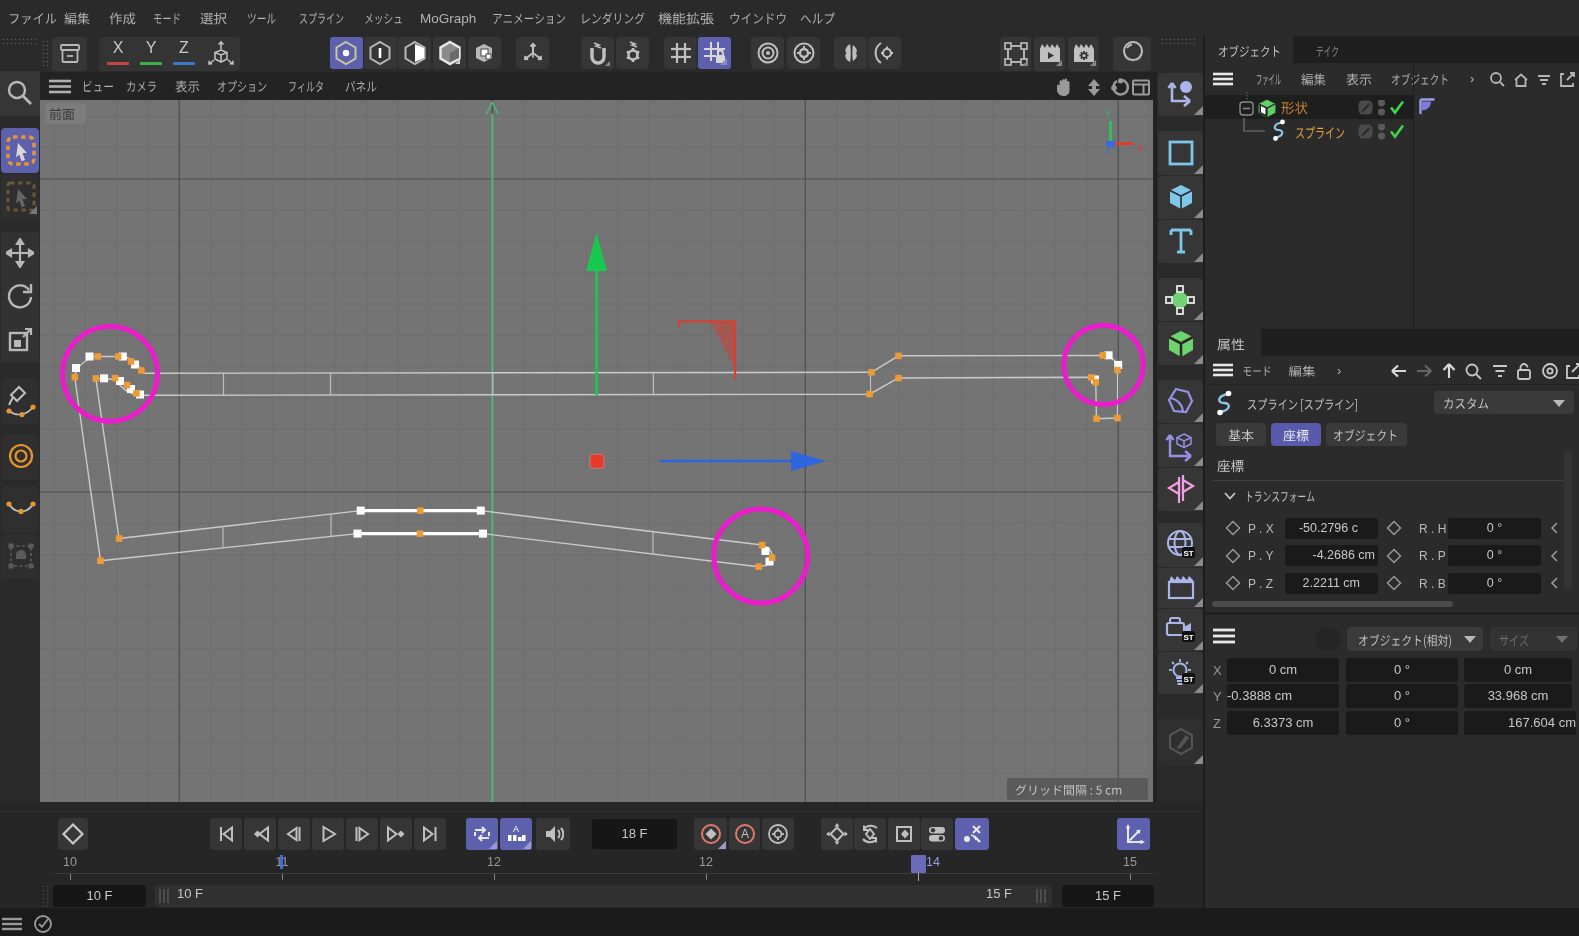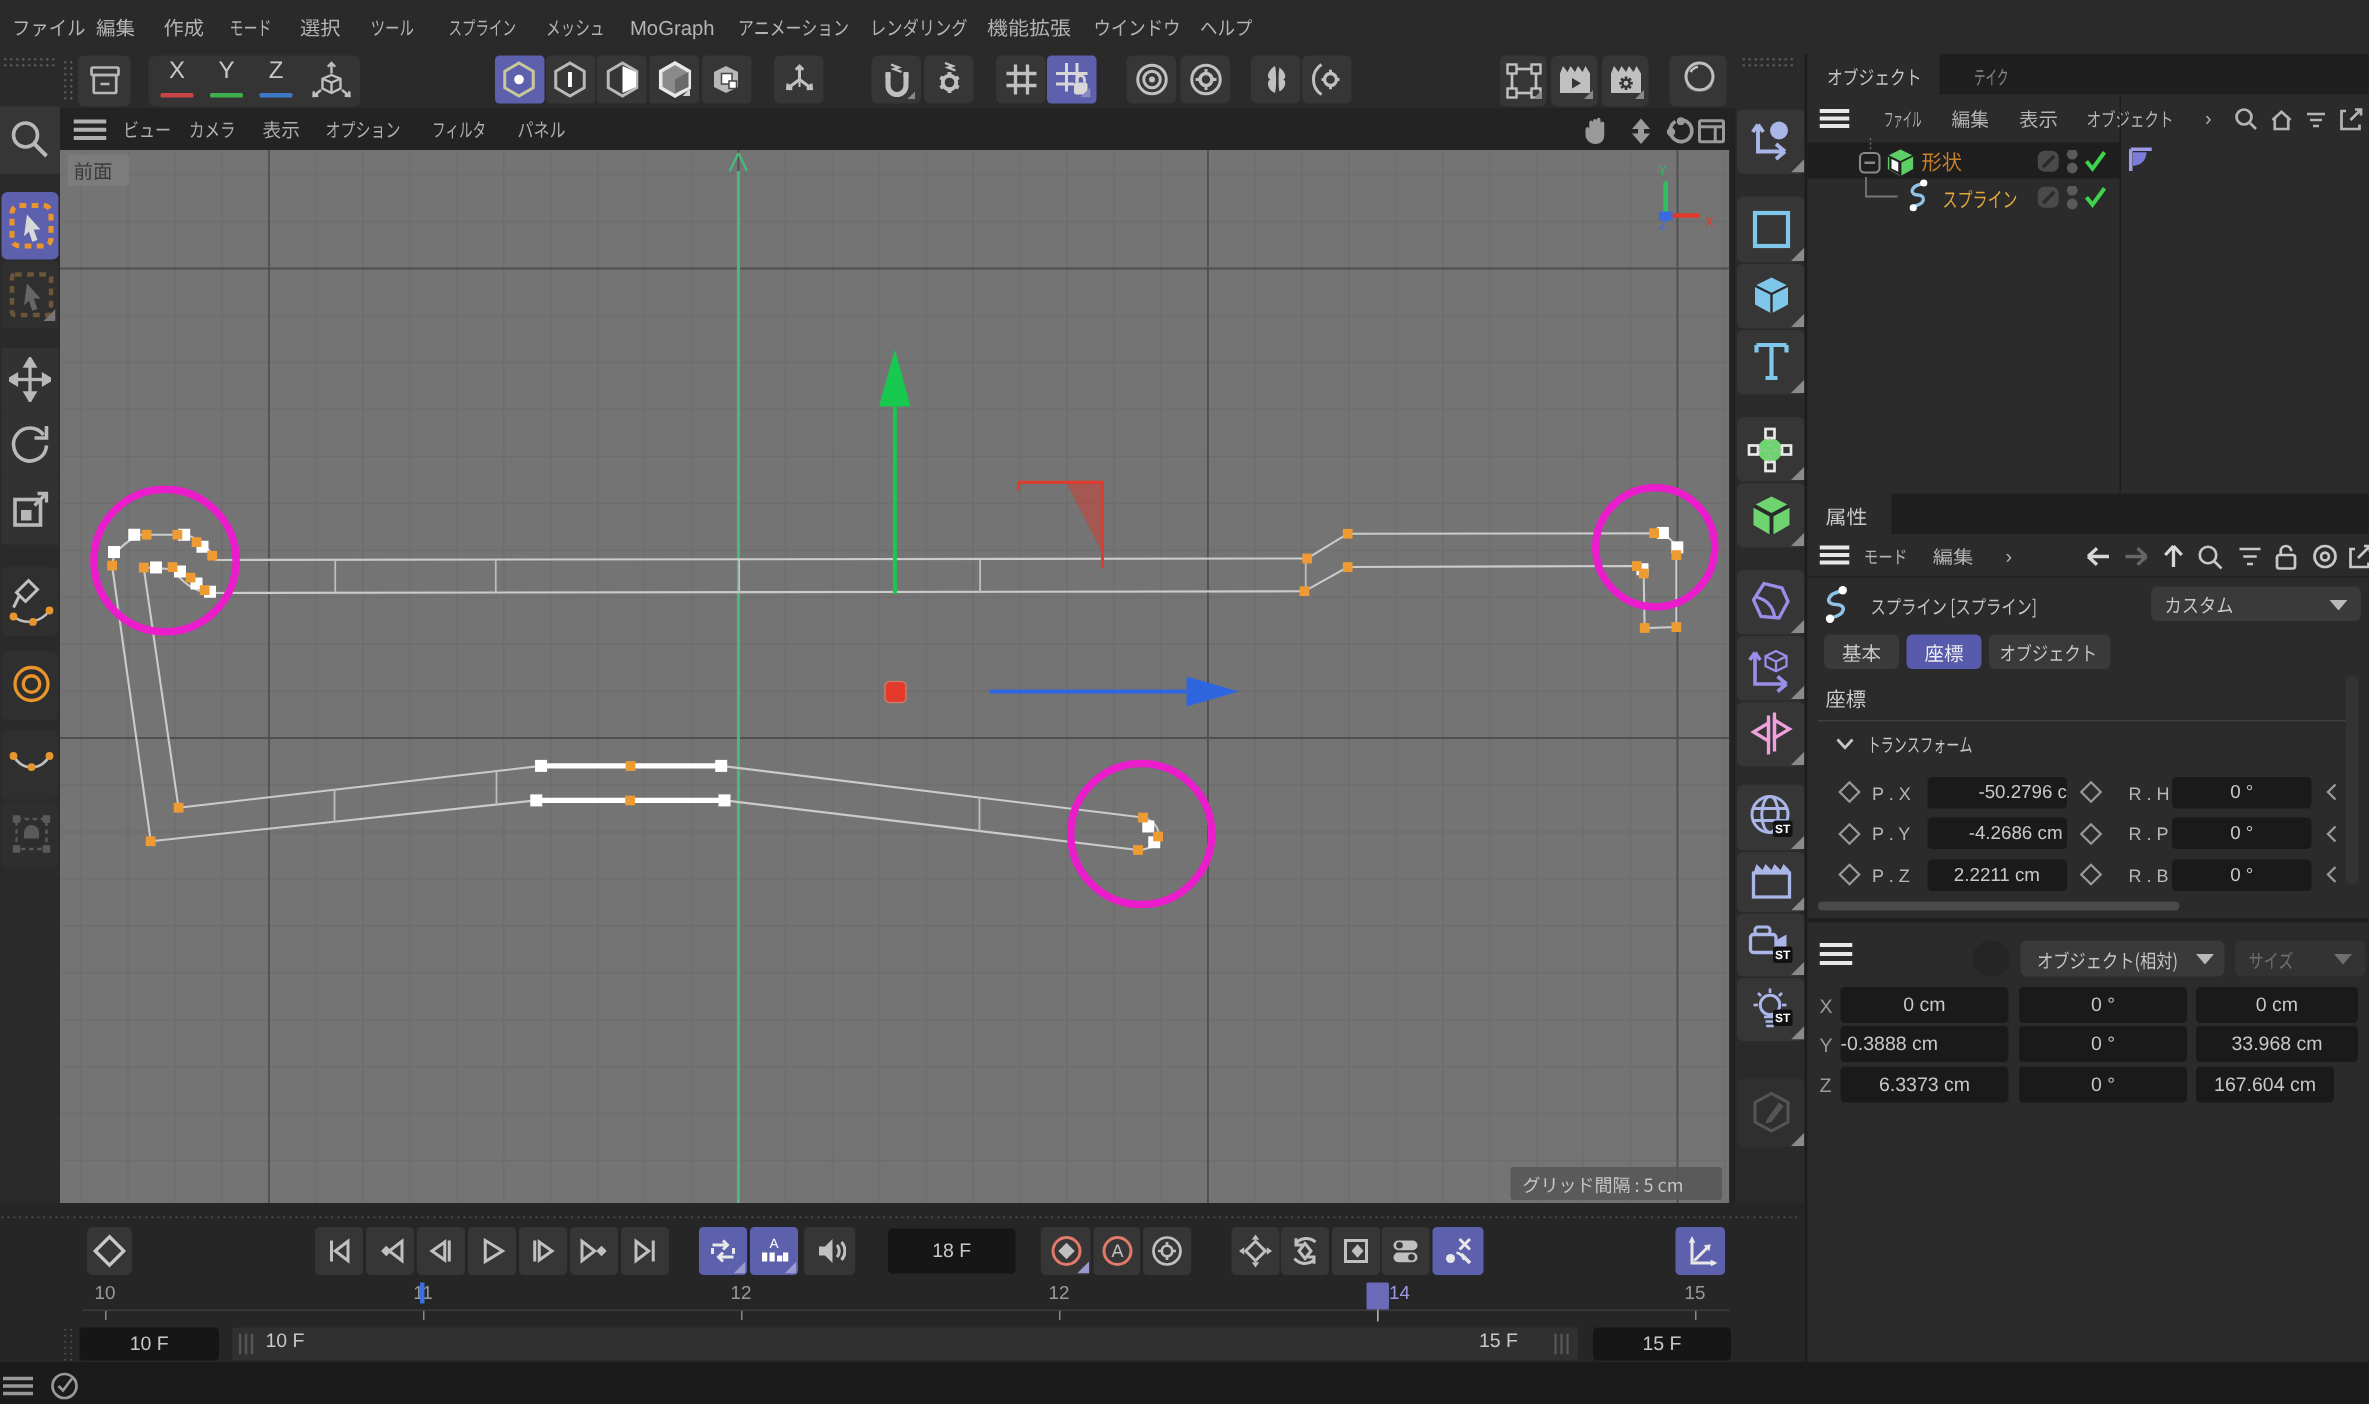--- a/index.html
+++ b/index.html
@@ -1005,21 +1005,21 @@
       <svg width="70" height="17" viewBox="0 -10.4 70 17.0" style="overflow:visible">
         <g transform="scale(0.6731,1)">
           <path d="M4.4 -1.1C4.4 -0.7 4.4 -0.0 4.3 0.4H5.6C5.5 -0.0 5.5 -0.7 5.5 -1.1L5.5 -5.4C6.9 -5.0 9.2 -4.1 10.6 -3.3L11.0 -4.4C9.6 -5.1 7.2 -6.1 5.5 -6.6V-8.7C5.5 -9.1 5.5 -9.7 5.6 -10.1H4.3C4.4 -9.7 4.4 -9.1 4.4 -8.7C4.4 -7.6 4.4 -1.9 4.4 -1.1Z M16.0 -9.7V-8.6C16.4 -8.6 16.8 -8.6 17.2 -8.6C17.9 -8.6 21.5 -8.6 22.3 -8.6C22.7 -8.6 23.2 -8.6 23.5 -8.6V-9.7C23.2 -9.6 22.7 -9.6 22.3 -9.6C21.5 -9.6 17.9 -9.6 17.2 -9.6C16.8 -9.6 16.3 -9.6 16.0 -9.7ZM24.4 -6.3 23.7 -6.7C23.5 -6.6 23.3 -6.6 23.0 -6.6C22.3 -6.6 16.8 -6.6 16.1 -6.6C15.8 -6.6 15.3 -6.6 14.8 -6.7V-5.6C15.3 -5.6 15.8 -5.6 16.1 -5.6C16.9 -5.6 22.4 -5.6 23.0 -5.6C22.8 -4.7 22.3 -3.6 21.5 -2.8C20.4 -1.6 18.7 -0.8 16.9 -0.4L17.7 0.5C19.3 0.1 21.0 -0.7 22.3 -2.2C23.3 -3.2 23.9 -4.6 24.2 -5.9C24.3 -6.0 24.3 -6.1 24.4 -6.3Z M29.0 -9.5 28.2 -8.7C29.2 -8.1 30.8 -6.7 31.4 -6.0L32.3 -6.8C31.5 -7.6 29.9 -8.9 29.0 -9.5ZM27.8 -0.8 28.5 0.2C30.7 -0.2 32.3 -0.9 33.6 -1.8C35.6 -3.0 37.1 -4.8 38.0 -6.4L37.4 -7.5C36.6 -5.9 35.0 -4.0 33.0 -2.7C31.8 -1.9 30.1 -1.2 27.8 -0.8Z M49.4 -8.7 48.7 -9.2C48.5 -9.1 48.2 -9.1 47.8 -9.1C47.3 -9.1 43.3 -9.1 42.7 -9.1C42.4 -9.1 41.6 -9.2 41.4 -9.2V-8.0C41.6 -8.0 42.3 -8.1 42.7 -8.1C43.2 -8.1 47.3 -8.1 47.8 -8.1C47.5 -7.0 46.5 -5.4 45.7 -4.4C44.3 -3.0 42.4 -1.4 40.3 -0.6L41.1 0.3C43.1 -0.6 44.8 -2.0 46.2 -3.5C47.5 -2.3 48.9 -0.8 49.8 0.4L50.7 -0.4C49.8 -1.5 48.3 -3.1 46.9 -4.3C47.8 -5.5 48.6 -7.0 49.1 -8.1C49.2 -8.3 49.3 -8.6 49.4 -8.7Z M63.2 -8.6 62.4 -9.2C62.2 -9.1 61.9 -9.1 61.7 -9.1C61.1 -9.1 55.9 -9.1 55.2 -9.1C54.8 -9.1 54.2 -9.1 53.9 -9.2V-8.0C54.2 -8.0 54.7 -8.1 55.2 -8.1C55.9 -8.1 61.1 -8.1 61.8 -8.1C61.6 -6.8 61.0 -5.0 60.1 -3.8C59.0 -2.4 57.6 -1.3 55.1 -0.7L55.9 0.3C58.3 -0.5 59.9 -1.7 61.1 -3.2C62.1 -4.5 62.7 -6.6 63.0 -8.0C63.0 -8.2 63.1 -8.5 63.2 -8.6Z M67.3 -1.1 68.0 -0.3C69.8 -1.2 71.6 -2.9 72.5 -4.1L72.6 -0.5C72.6 -0.2 72.4 -0.1 72.2 -0.1C71.8 -0.1 71.1 -0.1 70.6 -0.2L70.7 0.7C71.2 0.8 72.0 0.8 72.6 0.8C73.1 0.8 73.5 0.5 73.5 -0.1L73.5 -5.1H75.3C75.6 -5.1 76.0 -5.1 76.2 -5.0V-6.1C76.0 -6.0 75.6 -6.0 75.3 -6.0H73.4L73.4 -7.1C73.4 -7.4 73.4 -7.7 73.5 -8.0H72.4C72.4 -7.7 72.4 -7.3 72.4 -7.1L72.5 -6.0H68.6C68.3 -6.0 67.9 -6.0 67.6 -6.1V-5.0C67.9 -5.1 68.2 -5.1 68.6 -5.1H72.1C71.2 -3.8 69.2 -2.0 67.3 -1.1Z M79.3 -5.6V-4.4C79.7 -4.4 80.4 -4.4 81.1 -4.4C82.1 -4.4 87.3 -4.4 88.3 -4.4C88.9 -4.4 89.4 -4.4 89.7 -4.4V-5.6C89.4 -5.6 88.9 -5.6 88.3 -5.6C87.3 -5.6 82.1 -5.6 81.1 -5.6C80.4 -5.6 79.7 -5.6 79.3 -5.6Z M93.2 -1.4C92.8 -1.4 92.4 -1.4 92.0 -1.4L92.2 -0.2C92.5 -0.3 92.9 -0.3 93.2 -0.4C95.0 -0.5 99.3 -1.0 101.3 -1.3C101.6 -0.6 101.9 -0.0 102.0 0.4L103.1 -0.1C102.6 -1.4 101.2 -4.0 100.3 -5.3L99.3 -4.9C99.8 -4.3 100.3 -3.3 100.9 -2.2C99.4 -2.0 96.9 -1.8 95.0 -1.6C95.7 -3.3 97.0 -7.3 97.3 -8.5C97.5 -9.0 97.7 -9.4 97.8 -9.7L96.5 -10.0C96.4 -9.6 96.4 -9.3 96.2 -8.7C95.9 -7.4 94.5 -3.3 93.8 -1.5Z" fill="#c8c8c8" fill-opacity="1.0"></path>
         </g>
       </svg>
     </div>
     <svg class="abs" style="left:1225px;top:520px" width="16" height="16" viewBox="0 0 16 16">
       <path d="M8 1.5 L14.5 8 L8 14.5 L1.5 8 Z" fill="none" stroke="#999" stroke-width="1.5"></path>
     </svg>
     <div class="abs" style="left:1248px;top:521.7px;font-size:12px;color:#b8b8b8;font-weight:normal;white-space:nowrap;line-height:14px">P . X</div>
-    <div class="abs" style="left:1285px;top:517.5px;width:93px;height:21px;background:#1a1a1a;border-radius:3px;font-size:12.5px;color:#c8c8c8;text-align:right;line-height:21px;overflow:hidden"><span style="padding-right:0">-50.2796 c</span></div>
+    <div class="abs" style="left:1285px;top:517.5px;width:93px;height:21px;background:#1a1a1a;border-radius:3px;font-size:12.5px;color:#c8c8c8;text-align:right;line-height:21px;overflow:hidden"><span style="padding-right:20px">-50.2796 c</span></div>
     <svg class="abs" style="left:1386px;top:520px" width="16" height="16" viewBox="0 0 16 16">
       <path d="M8 1.5 L14.5 8 L8 14.5 L1.5 8 Z" fill="none" stroke="#999" stroke-width="1.5"></path>
     </svg>
     <div class="abs" style="left:1419px;top:521.7px;font-size:12px;color:#b8b8b8;font-weight:normal;white-space:nowrap;line-height:14px">R . H</div>
     <div class="abs" style="left:1448px;top:517.5px;width:93px;height:21px;background:#1a1a1a;border-radius:3px;font-size:12.5px;color:#c8c8c8;text-align:center;line-height:21px">0 °</div>
     <svg class="abs" style="left:1550px;top:522px" width="8" height="12">
       <path d="M7 1 L2 6 L7 11" fill="none" stroke="#999" stroke-width="1.6"></path>
     </svg>
     <svg class="abs" style="left:1225px;top:547.5px" width="16" height="16" viewBox="0 0 16 16">
       <path d="M8 1.5 L14.5 8 L8 14.5 L1.5 8 Z" fill="none" stroke="#999" stroke-width="1.5"></path>
@@ -1084,21 +1084,21 @@
     <div class="abs" style="left:1227px;top:658px;width:112px;height:24px;background:#1a1a1a;border-radius:3px;font-size:13px;color:#c8c8c8;text-align:center;line-height:24px">0 cm</div>
     <div class="abs" style="left:1346px;top:658px;width:112px;height:24px;background:#1a1a1a;border-radius:3px;font-size:13px;color:#c8c8c8;text-align:center;line-height:24px">0 °</div>
     <div class="abs" style="left:1464px;top:658px;width:108px;height:24px;background:#1a1a1a;border-radius:3px;font-size:13px;color:#c8c8c8;text-align:center;line-height:24px">0 cm</div>
     <div class="abs" style="left:1213px;top:688.8px;font-size:13px;color:#9a9a9a;font-weight:normal;white-space:nowrap;line-height:15px">Y</div>
     <div class="abs" style="left:1227px;top:683.5px;width:112px;height:24px;background:#1a1a1a;border-radius:3px;font-size:13px;color:#c8c8c8;text-align:left;line-height:24px">-0.3888 cm</div>
     <div class="abs" style="left:1346px;top:683.5px;width:112px;height:24px;background:#1a1a1a;border-radius:3px;font-size:13px;color:#c8c8c8;text-align:center;line-height:24px">0 °</div>
     <div class="abs" style="left:1464px;top:683.5px;width:108px;height:24px;background:#1a1a1a;border-radius:3px;font-size:13px;color:#c8c8c8;text-align:center;line-height:24px">33.968 cm</div>
     <div class="abs" style="left:1213px;top:716.3px;font-size:13px;color:#9a9a9a;font-weight:normal;white-space:nowrap;line-height:15px">Z</div>
     <div class="abs" style="left:1227px;top:711px;width:112px;height:24px;background:#1a1a1a;border-radius:3px;font-size:13px;color:#c8c8c8;text-align:center;line-height:24px">6.3373 cm</div>
     <div class="abs" style="left:1346px;top:711px;width:112px;height:24px;background:#1a1a1a;border-radius:3px;font-size:13px;color:#c8c8c8;text-align:center;line-height:24px">0 °</div>
-    <div class="abs" style="left:1464px;top:711px;width:92px;height:24px;background:#1a1a1a;border-radius:3px;font-size:13px;color:#c8c8c8;text-align:center;line-height:24px">167.604 cm</div>
+    <div class="abs" style="left:1464px;top:711px;width:112px;height:24px;background:#1a1a1a;border-radius:3px;font-size:13px;color:#c8c8c8;text-align:right;line-height:24px">167.604 cm</div>
     <div class="abs" style="left:0;top:802px;width:1203px;height:106px;background:#262626"></div>
     <svg class="abs" style="left:0px;top:810px" width="1200" height="4">
       <circle cx="1.5" cy="1.5" r="0.7" fill="#4e4e4e"></circle>
       <circle cx="5.5" cy="1.5" r="0.7" fill="#4e4e4e"></circle>
       <circle cx="9.5" cy="1.5" r="0.7" fill="#4e4e4e"></circle>
       <circle cx="13.5" cy="1.5" r="0.7" fill="#4e4e4e"></circle>
       <circle cx="17.5" cy="1.5" r="0.7" fill="#4e4e4e"></circle>
       <circle cx="21.5" cy="1.5" r="0.7" fill="#4e4e4e"></circle>
       <circle cx="25.5" cy="1.5" r="0.7" fill="#4e4e4e"></circle>
       <circle cx="29.5" cy="1.5" r="0.7" fill="#4e4e4e"></circle>

